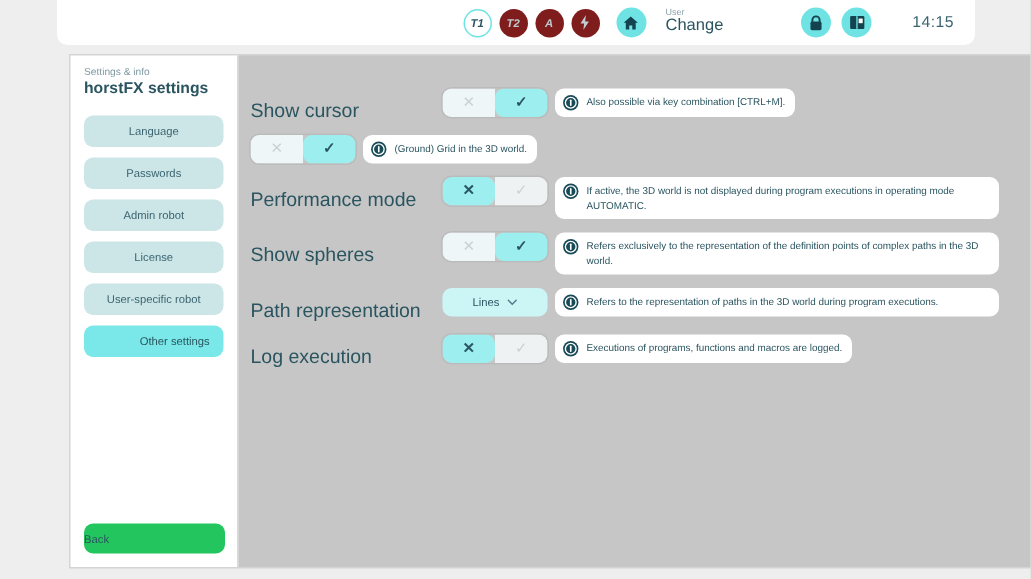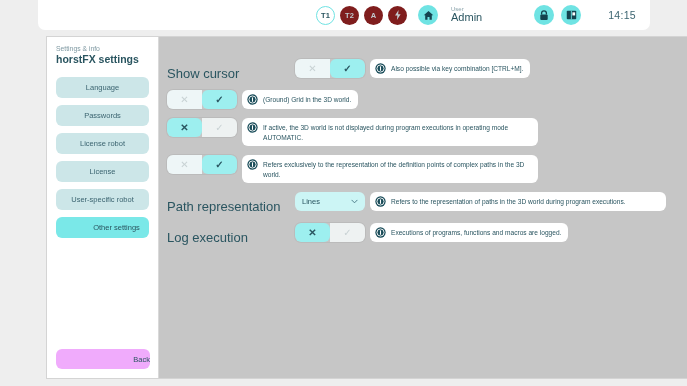--- a/index.html
+++ b/index.html
@@ -28,20 +28,21 @@
     display: flex;
     align-items: center;
     justify-content: flex-end;
     padding-right: 14px;
     box-sizing: border-box;
   }
   .mode-group {
     display: flex;
     align-items: center;
     gap: 5px;
+    font-style: italic;
   }
   .mode-chip {
     width: 19px;
     height: 19px;
     border-radius: 50%;
     display: flex;
     align-items: center;
     justify-content: center;
     font-size: 7.5px;
     font-weight: bold;
@@ -138,24 +139,24 @@
     color: #2a5560;
     padding-left: 28px;
   }
   .back-btn {
     position: absolute;
     left: 9px;
     bottom: 9px;
     width: 94px;
     height: 20px;
     border-radius: 6px;
-    background: #f0abfc;
-    display: flex;
-    align-items: center;
-    justify-content: flex-end;
+    background: #22c55e;
+    display: flex;
+    align-items: center;
+    justify-content: flex-start;
     font-size: 7.5px;
     color: #2a5560;
     cursor: pointer;
   }
 
   
   #content {
     flex: 1;
     background: #c6c6c6;
     position: relative;
@@ -217,21 +218,21 @@
 
   
   .dropdown {
     width: 70px;
     height: 19px;
     border-radius: 6px;
     background: #ccf5f5;
     display: flex;
     align-items: center;
     justify-content: space-between;
-    padding: 0 7px;
+    padding: 0 20px;
     box-sizing: border-box;
     font-size: 7.5px;
     color: #2a5560;
     cursor: pointer;
   }
   .caret {
     font-size: 7px;
     color: #4d7c89;
   }
 
@@ -285,21 +286,21 @@
   <div class="round-btn">
     <span>
       <svg width="11" height="11" viewBox="0 0 12 12">
           <path d="M6 1 L11.2 5.6 H9.6 V10.6 H7.1 V7.6 H4.9 V10.6 H2.4 V5.6 H0.8 Z" fill="#14434f"></path>
         </svg>
     </span>
   </div>
 
   <div class="user-block">
     <div class="user-label">User</div>
-    <div class="user-name">Admin</div>
+    <div class="user-name">Change</div>
   </div>
 
   <div class="right-icons">
     <div class="round-btn" style="margin-left:0">
       <span>
         <svg width="10" height="11" viewBox="0 0 10 11">
           <path d="M2.6 4.6 V3.3 a2.4 2.4 0 0 1 4.8 0 V4.6" fill="none" stroke="#14434f" stroke-width="1.3"></path>
           <rect x="1.3" y="4.4" width="7.4" height="5.7" rx="1.1" fill="#14434f"></rect>
         </svg>
       </span>
@@ -324,21 +325,21 @@
     <div class="crumb">Settings &amp; info</div>
     <div class="page-title">horstFX settings</div>
 
     <div class="nav-btn">
       <span>Language</span>
     </div>
     <div class="nav-btn">
       <span>Passwords</span>
     </div>
     <div class="nav-btn">
-      <span>License robot</span>
+      <span>Admin robot</span>
     </div>
     <div class="nav-btn">
       <span>License</span>
     </div>
     <div class="nav-btn">
       <span>User-specific robot</span>
     </div>
     <div class="nav-btn selected">
       <span>Other settings</span>
     </div>
@@ -396,20 +397,21 @@
                 <circle cx="6" cy="6" r="3.9" fill="none" stroke="#ffffff" stroke-width="1"></circle>
                 <rect x="5.4" y="3.6" width="1.2" height="4.8" rx="0.6" fill="#ffffff"></rect>
               </svg>
             </span>
             <span class="info-text">(Ground) Grid in the 3D world.</span>
           </div>
         </div>
       </div>
 
       <div class="row">
+        <div class="row-label">Performance mode</div>
         <div class="control-cell">
           <div class="toggle">
             <div class="tg-half sel-left">
               <span class="glyph-x dark">✕</span>
             </div>
             <div class="tg-half tg-on">
               <span class="glyph-v dim">✓</span>
             </div>
           </div>
         </div>
@@ -421,20 +423,21 @@
                 <circle cx="6" cy="6" r="3.9" fill="none" stroke="#ffffff" stroke-width="1"></circle>
                 <rect x="5.4" y="3.6" width="1.2" height="4.8" rx="0.6" fill="#ffffff"></rect>
               </svg>
             </span>
             <span class="info-text">If active, the 3D world is not displayed during program executions in operating mode AUTOMATIC.</span>
           </div>
         </div>
       </div>
 
       <div class="row">
+        <div class="row-label">Show spheres</div>
         <div class="control-cell">
           <div class="toggle">
             <div class="tg-half tg-off">
               <span class="glyph-x dim">✕</span>
             </div>
             <div class="tg-half sel-right">
               <span class="glyph-v dark">✓</span>
             </div>
           </div>
         </div>

